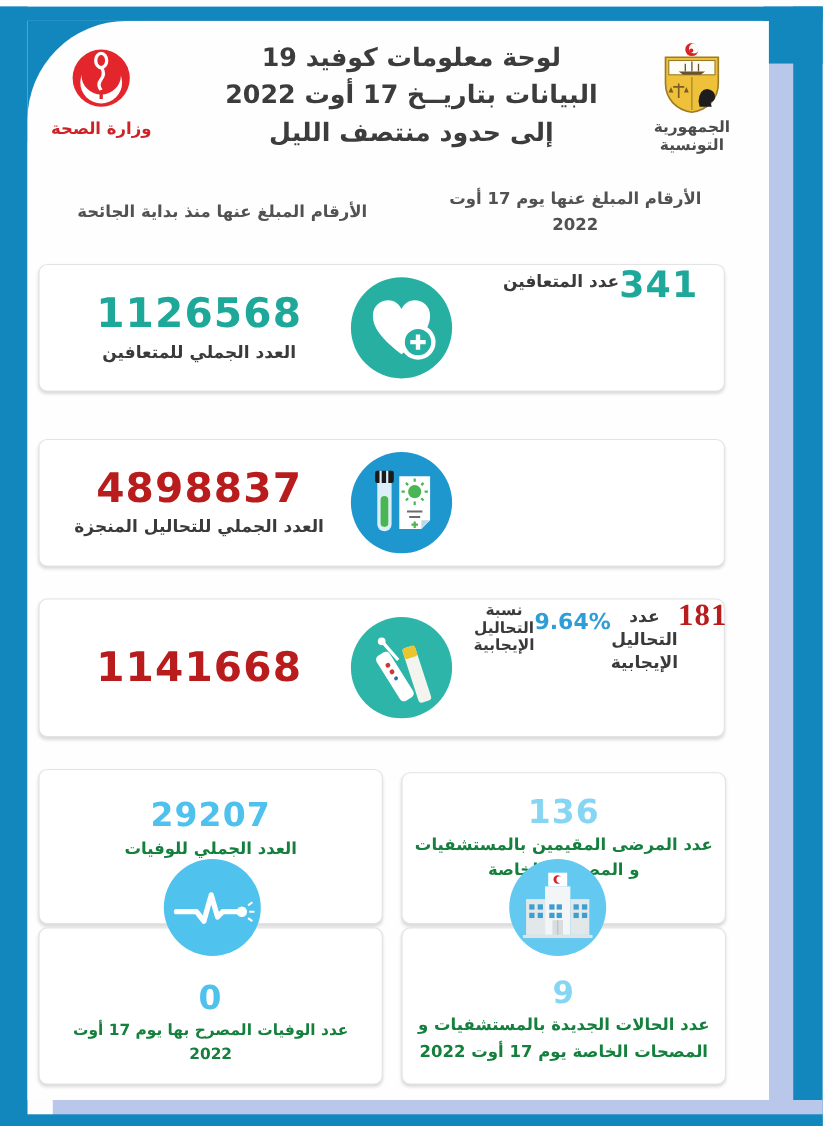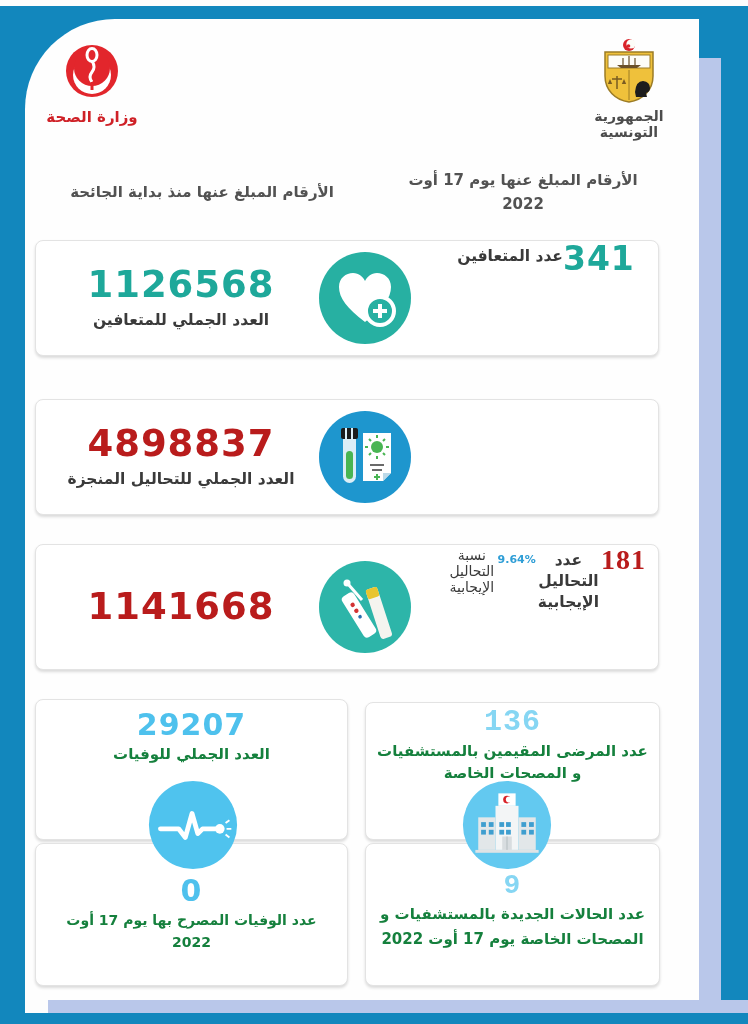--- a/index.html
+++ b/index.html
@@ -49,30 +49,30 @@
   .stat-daily { position:absolute; left:410px; top:0; bottom:0; width:200px; direction:rtl;
                 display:flex; flex-direction:row; justify-content:center; text-align:center; }
   .num  { font-weight:bold; letter-spacing:1px; line-height:1.1; }
   .num-total { font-size:37px; }
   .num-daily { font-size:33px; }
   .num-sm    { font-size:28px;font-family:Liberation Serif, serif; }
   .lbl  { font-size:15.5px; font-weight:bold; color:#3a3a3a; margin-top:5px; line-height:21px; }
   .teal   { color:#1ea89a; }
   .blue   { color:#b91c1c; }
   .lblue  { color:#4ec1ed; }
-  .llblue { color:#86d6f3;font-family:Liberation Mono, monospace; }
-  .rate { font-size:11px; font-weight:bold; color:#2f9ed6; margin-top:8px;
+  .llblue { color:#86d6f3; }
+  .rate { font-size:20px; font-weight:bold; color:#2f9ed6; margin-top:8px;
           direction:ltr; unicode-bidi:isolate; }
-  .rate-lbl { font-size:14px; font-weight:normal; color:#3a3a3a; margin-top:2px; }
+  .rate-lbl { font-size:14px; font-weight:bold; color:#3a3a3a; margin-top:2px; }
   
   .bl-top    { left:35px;  top:699px; width:311px; height:139px; }
   .bl-bottom { left:35px;  top:843px; width:311px; height:141px; }
   .br-top    { left:365px; top:702px; width:293px; height:136px; }
   .br-bottom { left:365px; top:843px; width:293px; height:141px; }
-  .qcard-inner { position:absolute; left:0; right:0; text-align:center; direction:rtl; }
+  .qcard-inner { position:absolute; left:0; right:0; text-align:center; direction:rtl;margin-top:17px; }
   .q-num { font-weight:bold; letter-spacing:1px; font-size:30px; line-height:1.15; }
   .q-lbl { font-size:15px; font-weight:bold; color:#15803d; line-height:22px; padding:0 10px; }
   .big-icon { position:absolute; width:92px; height:92px; z-index:5; }
   .bl-icon { left:147px; top:779px; }
   .br-icon { left:461px; top:779px; }
   svg { display:block; width:100%; height:100%; }
 </style>
 </head>
 <body>
 
@@ -93,20 +93,25 @@
       <circle cx="32" cy="29" r="26" fill="#e2262c"></circle>
       <circle cx="32" cy="33" r="19" fill="#fff"></circle>
       <circle cx="32" cy="26" r="18" fill="#e2262c"></circle>
       <ellipse cx="32" cy="13" rx="5" ry="6.5" fill="none" stroke="#fff" stroke-width="3"></ellipse>
       <path d="M32,19 q4,6 0,11 q-4,5 0,10" stroke="#fff" stroke-width="3" fill="none"></path>
       <path d="M32,40 v8" stroke="#e2262c" stroke-width="3"></path>
     </svg>
   </div>
   <div class="hdr-el ministry-label">وزارة الصحة</div>
 
+  <div class="hdr-el page-title">
+    <div>لوحة معلومات كوفيد 19</div>
+    <div>البيانات بتاريــخ  17 أوت  2022</div>
+    <div>إلى حدود منتصف الليل</div>
+  </div>
 
   <div class="hdr-el republic-logo">
     <svg viewBox="0 0 56 66">
       <circle cx="28" cy="7" r="6" fill="#d8232a"></circle>
       <circle cx="30" cy="6" r="4.6" fill="#fdfdf8"></circle>
       <circle cx="27.5" cy="8" r="1.8" fill="#d8232a"></circle>
       <path d="M4,14 H52 V38 C52,52 42,62 28,64 C14,62 4,52 4,38 Z" fill="#efc13b" stroke="#9c7c26" stroke-width="1.5"></path>
       <rect x="7" y="17" width="42" height="13" fill="#fdfdf8" stroke="#9c7c26" stroke-width="1"></rect>
       <path d="M16,27 h24 l-4,3 h-16 z" fill="#6b512a"></path>
       <path d="M22,20 v7 M28,18 v9 M34,20 v7" stroke="#6b512a" stroke-width="1.2"></path>

